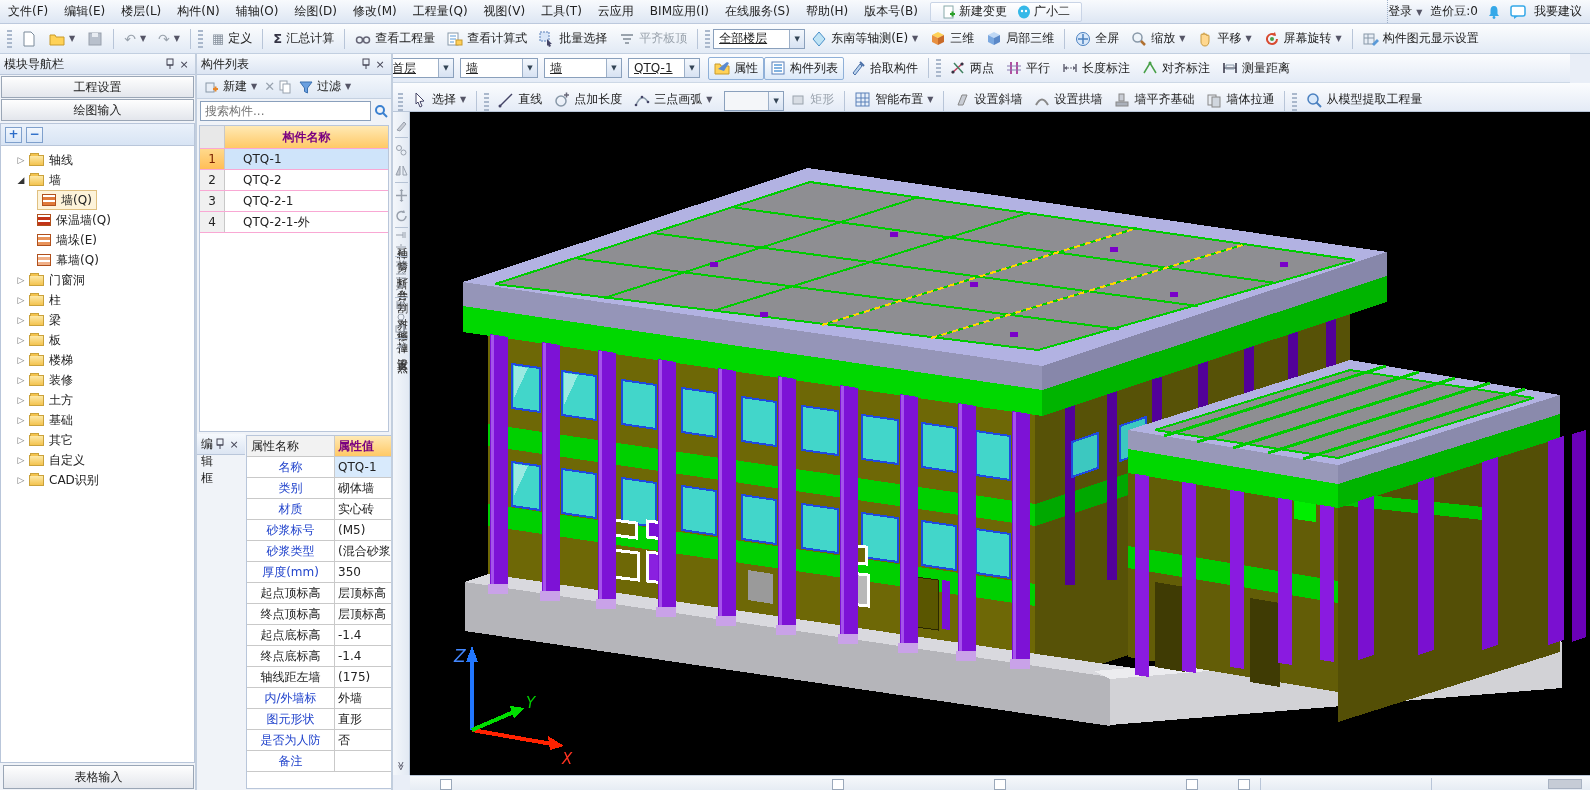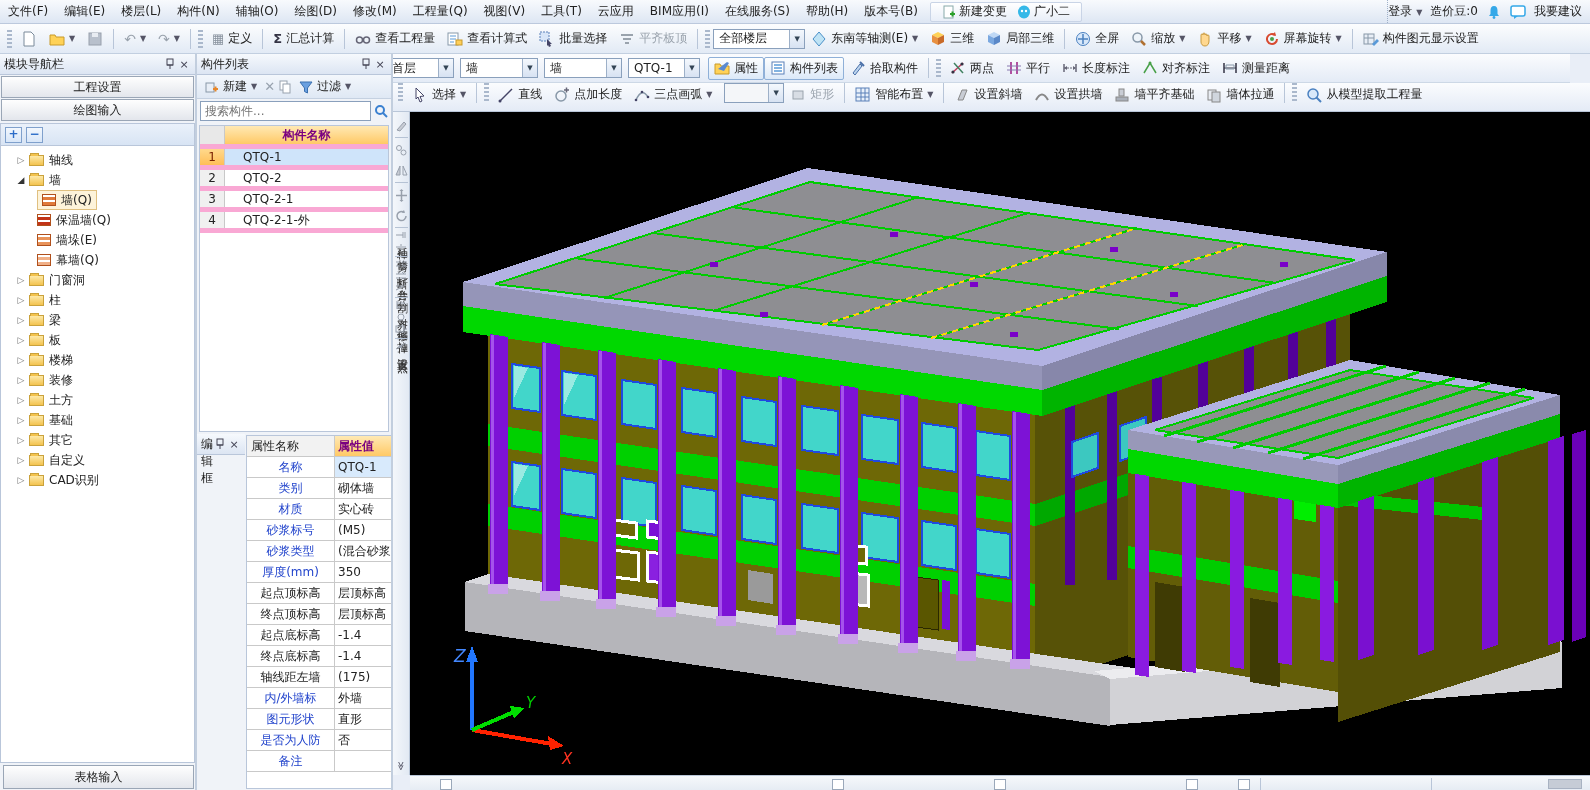--- a/index.html
+++ b/index.html
@@ -23,30 +23,30 @@
     background:linear-gradient(#fcfdfe,#e2eaf5); border-bottom:1px solid #c2cfe0;
     display:flex; align-items:center; padding-left:4px; }
   .grip { width:5px; height:18px; margin:0 3px;
     background:repeating-linear-gradient(180deg,#aab8cc 0 2px,transparent 2px 4px); }
   .tsep { width:1px; height:20px; background:#b8c5d8; margin:0 4px; }
   .tbtn { display:flex; align-items:center; gap:4px; padding:2px 5px; border:1px solid transparent;
     border-radius:2px; white-space:nowrap; cursor:default; }
   .tbtn.disabled { color:#9aa3ad; }
   .tbtn.pressed { border-color:#8fb0d8; background:linear-gradient(#fdfefe,#dce9f8); }
   .combo { display:flex; align-items:center; height:20px; background:#fff; border:1px solid #8aa0bc; }
-  .combo .cval { padding:0 5px; flex:1; white-space:nowrap; overflow:hidden; }
+  .combo .cval { padding:0 5px; flex:1; white-space:nowrap; overflow:hidden;text-decoration:underline; }
   .combo .cbtn { width:15px; height:100%; background:linear-gradient(#f4f8fd,#d7e2f2);
     border-left:1px solid #9db0c8; display:flex; align-items:center; justify-content:center; font-size:7px; color:#345; }
 
   #toolbar2 { position:absolute; left:373px; top:54px; width:1197px; height:29px;
     background:linear-gradient(#fbfcfe,#e4ebf6); border-bottom:1px solid #cdd8e6;
     display:flex; align-items:center; padding-left:2px; }
   #toolbar3 { position:absolute; left:393px; top:83px; width:1197px; height:29px;
     background:linear-gradient(#fbfcfe,#e4ebf6); border-bottom:1px solid #b9c6d8;
-    display:flex; align-items:flex-start; padding-left:2px; }
+    display:flex; align-items:flex-end; padding-left:2px; }
 
   
   .panel-title { height:21px; background:linear-gradient(#f6f9fd,#dce5f3);
     border-bottom:1px solid #b9c6da; display:flex; align-items:center; padding:0 4px; }
   .panel-title .pt-label { flex:1; }
   .pt-ico { width:14px; height:14px; display:flex; align-items:center; justify-content:center; color:#445; font-size:11px; }
   #navpanel { position:absolute; left:0; top:54px; width:197px; height:736px;
     background:#f0f3f8; border-right:2px solid #c2cede; display:flex; flex-direction:column; }
   .navbtn { height:22px; margin:1px 1px 0 1px; background:linear-gradient(#fefefe,#e3e6ec);
     border:1px solid #9aa6b6; display:flex; align-items:center; justify-content:center; cursor:default; }
@@ -73,21 +73,21 @@
 
   
   #comppanel { position:absolute; left:197px; top:54px; width:196px; height:380px;
     background:#f0f3f8; border-right:2px solid #c2cede; display:flex; flex-direction:column; }
   #comp-toolbar { height:24px; background:linear-gradient(#f3f7fc,#dfe8f4); border-bottom:1px solid #c5d1e1;
     display:flex; align-items:center; gap:3px; padding:0 4px; }
   #comp-search { height:24px; display:flex; align-items:center; padding:2px 3px;justify-content:flex-end; }
   #comp-search input { flex:1; height:20px; border:1px solid #8aa0bc; padding:0 4px; font-size:12px;
     font-family:inherit; color:#888; background:#fff; }
   #comp-table { flex:1; background:#fff; border:1px solid #b9c6da; margin:2px; }
-  .crow { display:flex; height:21px; border-bottom:5px solid #f9a8d4; }
+  .crow { display:flex; height:21px; border-bottom:1px solid #f9a8d4; }
   .crow .cnum { width:25px; background:#f0f0f0; border-right:1px solid #c8c8c8;
     display:flex; align-items:center; justify-content:center; }
   .crow .cname { flex:1; display:flex; align-items:center; padding-left:18px; }
   .crow.header { height:23px; }
   .crow.header .cnum { background:#e8e8e8; }
   .crow.header .cname { background:linear-gradient(#ffe9b4,#ffc966); color:#7a0080;
     justify-content:center; padding-left:0; font-weight:bold; }
   .crow.sel .cnum { background:linear-gradient(#ffd98c,#ffbe57); color:#7a2000; }
   .crow.sel .cname { background:#cfe4fa; }
 

